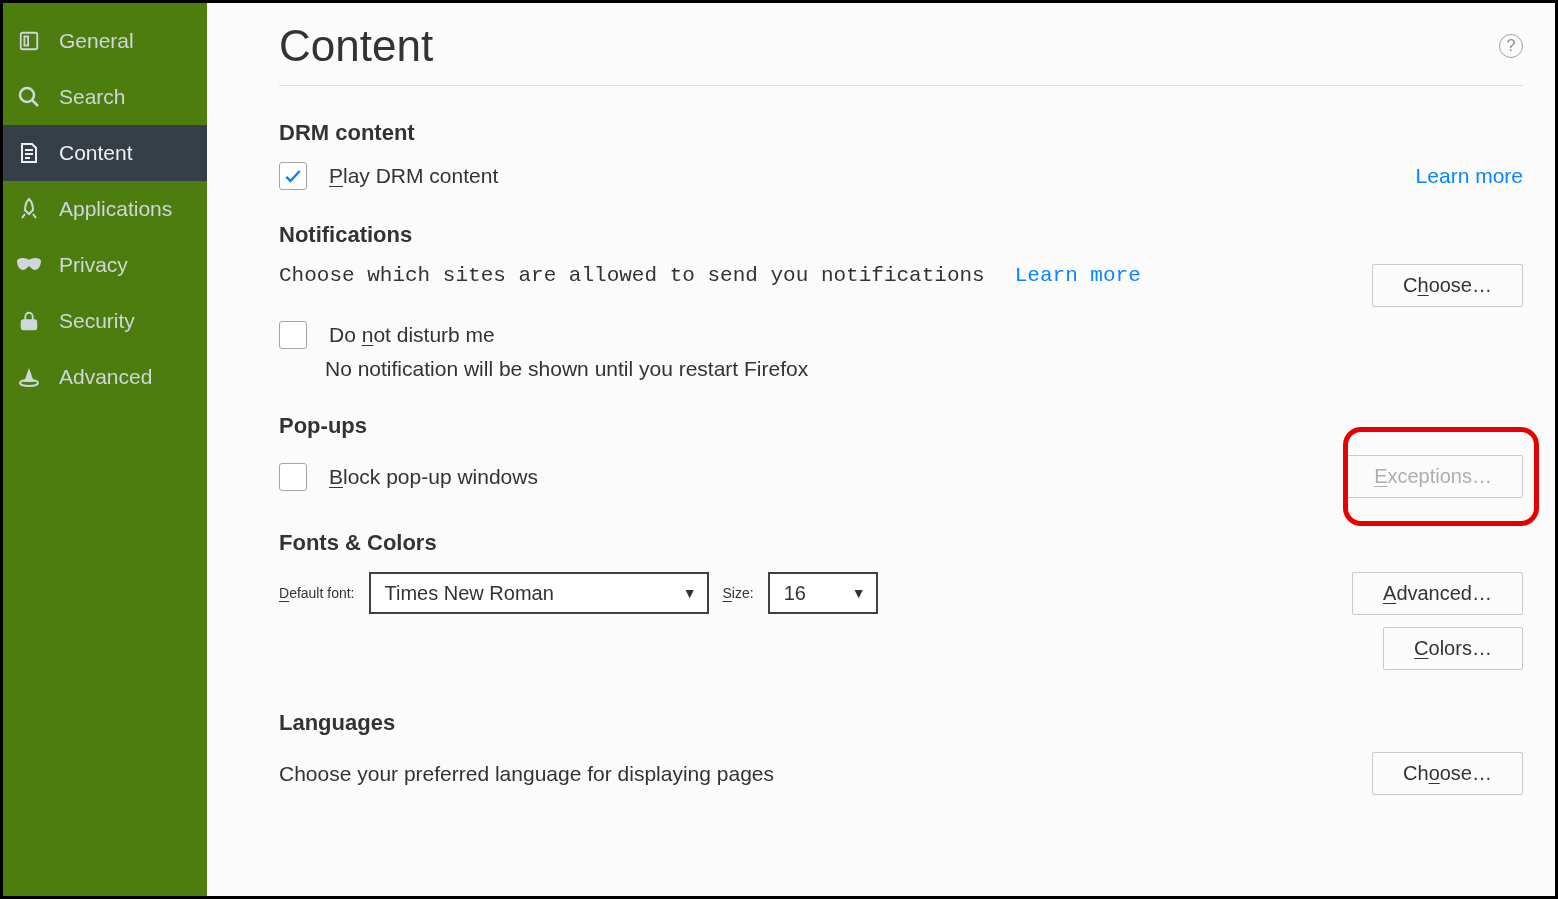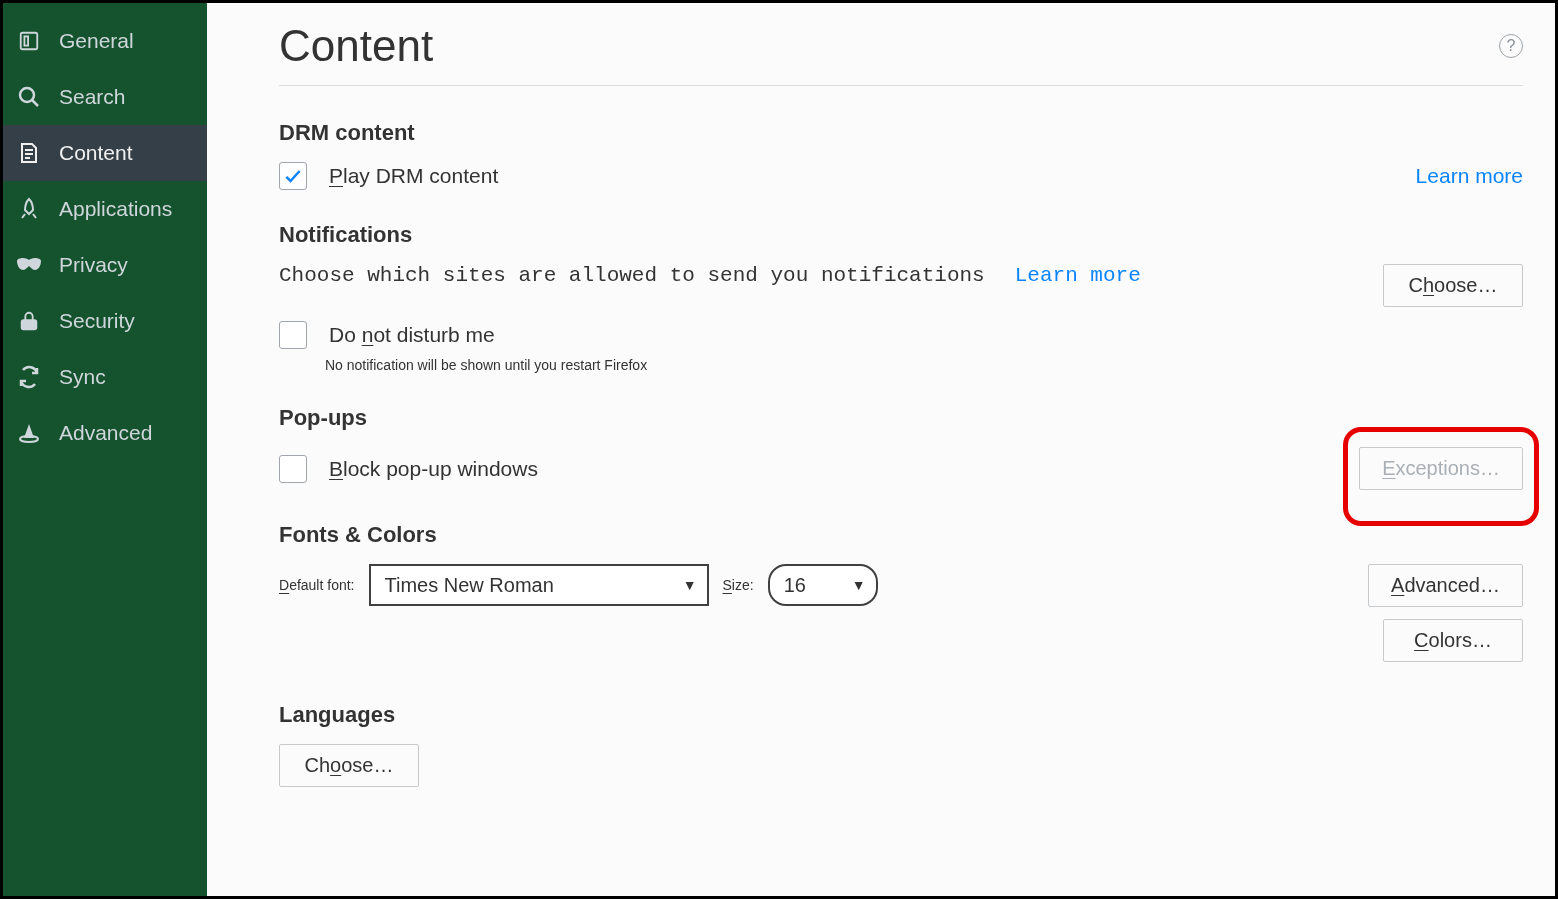--- a/index.html
+++ b/index.html
@@ -11,21 +11,21 @@
     background: #fff;
     border: 3px solid #000;
     width: 1558px;
     height: 899px;
     overflow: hidden;
     display: flex;
   }
   
   .sidebar {
     width: 204px;
-    background: #14532d;
+    background: #4d7c0f;
     color: #cfd6dc;
     display: flex;
     flex-direction: column;
     padding-top: 10px;
   }
   .sidebar-item {
     display: flex;
     align-items: center;
     gap: 16px;
     padding: 14px 10px 14px 12px;
@@ -91,42 +91,42 @@
     justify-content: space-between;
     gap: 16px;
   }
   .checkbox-row {
     display: flex;
     align-items: center;
     gap: 22px;
     font-size: 21px;
     color: #333;
   }
-  .sub-indent { margin-left: 46px; margin-top: 8px; color: #333; font-size: 14px; }
+  .sub-indent { margin-left: 46px; margin-top: 8px; color: #333; font-size: 21px; }
 
   .checkbox {
     width: 28px; height: 28px;
     border: 1px solid #a0a6ab;
     border-radius: 3px;
     background: #fff;
     display: flex; align-items: center; justify-content: center;
     cursor: pointer;
   }
   .checkbox.checked svg { display: block; }
   .checkbox svg { display: none; }
 
   .link {
     color: #0a84ff;
     cursor: pointer;
     font-size: 21px;
   }
   .btn {
     border: 1px solid #c6cacd;
     background: #fbfbfb;
-    padding: 9px 22px;
+    padding: 9px 30px;
     font-size: 20px;
     color: #333;
     cursor: pointer;
     border-radius: 2px;
     min-width: 140px;
     text-align: center;
   }
   .btn.disabled {
     color: #a9afb4;
     cursor: default;
@@ -223,31 +223,20 @@
     <span>Privacy</span>
   </div>
   <div class="sidebar-item">
     <span class="sidebar-icon">
       <svg width="22" height="22" viewBox="0 0 24 24" fill="none" stroke="currentColor" stroke-width="2">
           <rect x="4" y="11" width="16" height="10" rx="2" fill="currentColor"></rect>
           <path d="M8 11V7a4 4 0 018 0v4"></path>
         </svg>
     </span>
     <span>Security</span>
-  </div>
-  <div class="sidebar-item">
-    <span class="sidebar-icon">
-      <svg width="24" height="24" viewBox="0 0 24 24" fill="none" stroke="currentColor" stroke-width="2.5">
-          <path d="M20 8A8 8 0 006 5"></path>
-          <path d="M4 16a8 8 0 0014 3"></path>
-          <polyline points="20 3 20 8 15 8"></polyline>
-          <polyline points="4 21 4 16 9 16"></polyline>
-        </svg>
-    </span>
-    <span>Sync</span>
   </div>
   <div class="sidebar-item">
     <span class="sidebar-icon">
       <svg width="24" height="24" viewBox="0 0 24 24" fill="currentColor">
           <path d="M12 3l5 14H7z"></path>
           <ellipse cx="12" cy="18" rx="9" ry="3" fill="none" stroke="currentColor" stroke-width="2"></ellipse>
         </svg>
     </span>
     <span>Advanced</span>
   </div>
@@ -312,34 +301,35 @@
   <section class="section">
     <div class="section-heading">Fonts &amp; Colors</div>
     <div class="row" style="align-items:flex-start;">
       <div class="fonts-row">
         <span class="label-inline"><span class="underline-accesskey">D</span><span>efault font:</span></span>
         <div class="select" style="width:340px;">
           <span>Times New Roman</span>
           <span class="caret">▼</span>
         </div>
         <span class="label-inline"><span class="underline-accesskey">S</span><span>ize:</span></span>
-        <div class="select" style="width:110px;border-radius:18px;">
+        <div class="select" style="width:110px;">
           <span>16</span>
           <span class="caret">▼</span>
         </div>
       </div>
       <div class="right-btns">
         <button class="btn"><span class="underline-accesskey">A</span><span>dvanced…</span></button>
         <button class="btn"><span class="underline-accesskey">C</span><span>olors…</span></button>
       </div>
     </div>
   </section>
 
   <section class="section" style="margin-top:40px;">
     <div class="section-heading">Languages</div>
     <div class="row">
+      <span style="font-size:21px;">Choose your preferred language for displaying pages</span>
       <button class="btn"><span>Ch</span><span class="underline-accesskey">o</span><span>ose…</span></button>
     </div>
   </section>
 
 </main>
 
 <div class="highlight-red" id="red-ring" style="left: 1343.16px; top: 427px; width: 195.844px; height: 99px;"></div>
 
 </body></html>

